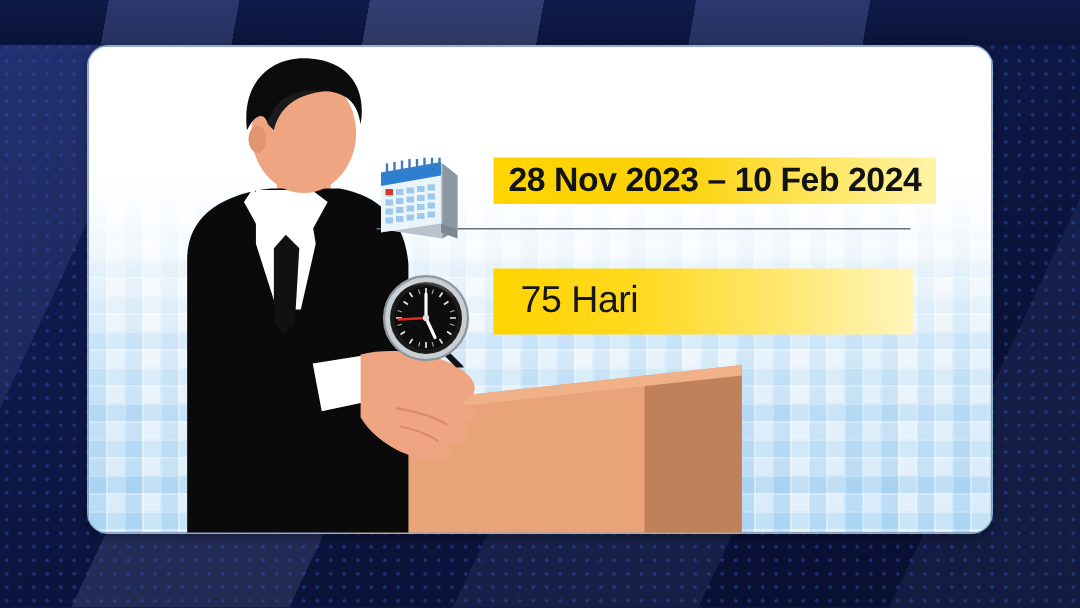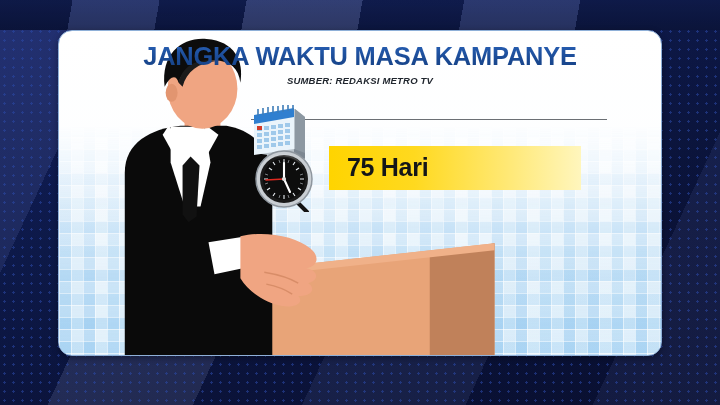--- a/index.html
+++ b/index.html
@@ -92,46 +92,42 @@
   .rtext { padding-left:78px; }
   .label { font-size:19px; font-weight:bold; color:#1b1d20; letter-spacing:-.1px; }
   .hl {
     display:inline-block; margin-top:2px;
     font-size:22.5px; font-weight:bold; color:#111315; letter-spacing:-.3px;
     padding:2px 10px 3px 10px; white-space:nowrap;
     background:linear-gradient(90deg,#ffd400 0%,#fbd20a 42%,#ffe86b 78%,#fff3a8 100%);
   }
   #row2 { margin-top:26px; }
   .hl-big {
-    display:block; width:252px;
-    font-size:25px; font-weight:bold; color:#141618; letter-spacing:-.3px;
+    display:block; width:280px;
+    font-size:25px; font-weight:normal; color:#141618; letter-spacing:-.3px;
     padding:7px 0 8px 18px;
     background:linear-gradient(90deg,#ffd400 0%,#ffd91f 34%,#ffe873 70%,#fff6bd 100%);
   }
   #divider {
     width:356px; height:0; margin:16px 0 0 0;
     border-top:1.4px solid #6b6f74;
   }
 </style>
 </head>
 <body>
 
 <div id="backdrop">
   <div id="dots"></div>
   <div id="topband"></div>
 </div>
 
 <div id="card">
 
   <div id="mosaic"></div>
 
-  <div id="titlewrap">
-    <div id="title">JANGKA WAKTU MASA KAMPANYE</div>
-    <div id="subtitle">SUMBER: REDAKSI METRO TV</div>
-  </div>
 
   <svg id="art" viewBox="0 0 604 326" preserveAspectRatio="none">
 
     <g>
       <polygon points="172,242 437,213 437,326 172,326" fill="#e8a478"></polygon>
       <polygon points="437,213 437,326 372,326 372,226" fill="#c0815a"></polygon>
       <polygon points="172,242 437,213 437,220 172,249" fill="#f0b189"></polygon>
     </g>
 
     <g>
@@ -207,20 +203,21 @@
             <path d="M17,9 L17,2"></path>
           <path d="M22,8 L22,1"></path>
             <path d="M27,8 L27,1"></path>
             <path d="M32,7 L32,0"></path>
           <path d="M37,6 L37,0"></path>
             <path d="M42,5 L42,0"></path>
         </g>
         <polygon points="43,44 54,48 54,54 43,50" fill="#7c8792"></polygon>
       </svg>
       <div class="rtext">
+        <div class="hl">28 Nov 2023 –  10 Feb 2024</div>
       </div>
     </div>
 
     <div id="divider"></div>
 
     <div class="row" id="row2">
       <svg class="icon-clock" viewBox="0 0 60 62">
         <path d="M40,50 L52,62" stroke="#121212" stroke-width="4" stroke-linecap="round" fill="none"></path>
         <circle cx="29" cy="29" r="28" fill="#c9ced3"></circle>
         <circle cx="29" cy="29" r="28" fill="none" stroke="#8e969e" stroke-width="1.5"></circle>

